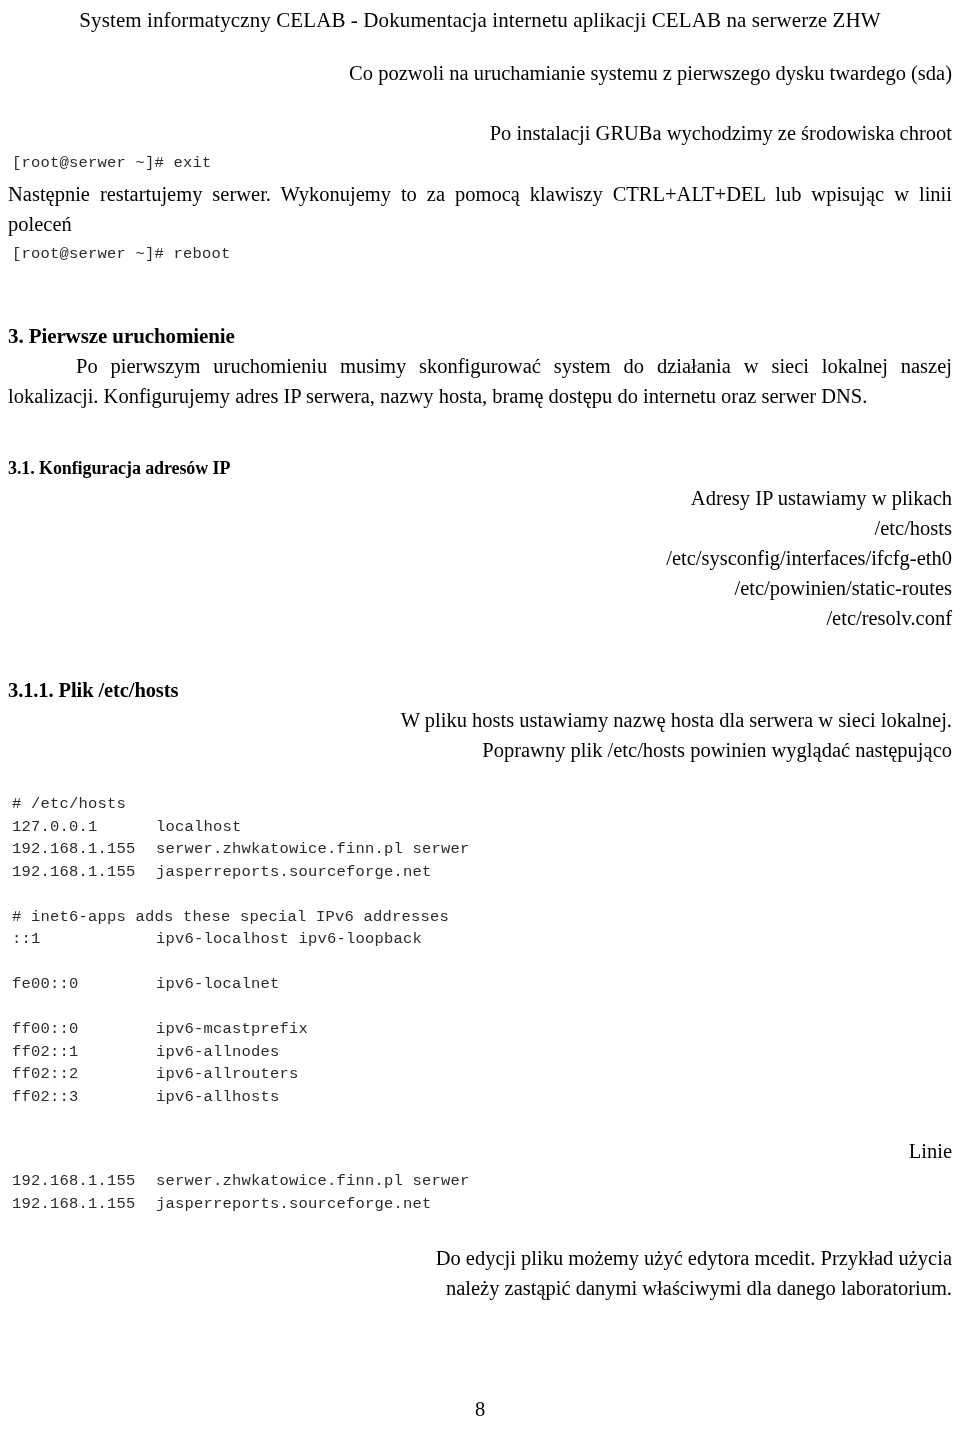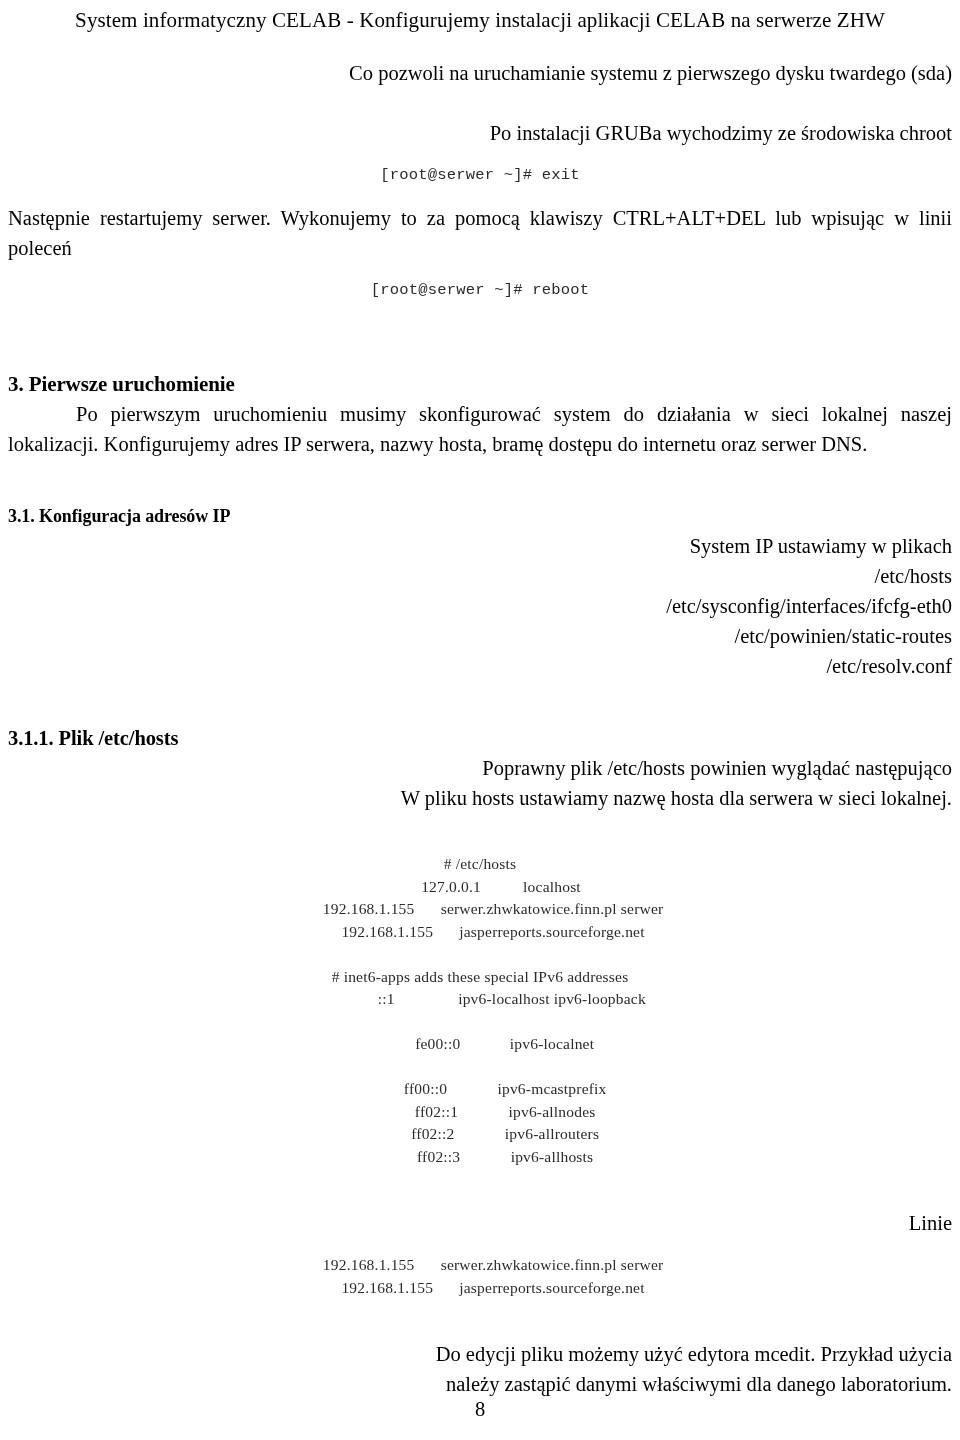--- a/index.html
+++ b/index.html
@@ -67,30 +67,28 @@
     font-size: 20.5px;
     line-height: 30px;
   }
 
   
   .code {
     font-family: "Liberation Mono", "DejaVu Sans Mono", monospace;
     font-size: 15.5px;
     line-height: 22.5px;
     white-space: pre;
-    margin: 16px;
+    margin: 4px;
     color: #2b2b2b;
     letter-spacing: 0.2px;
-    text-align: center;
   }
   .code-line {
     white-space: pre;
     display: block;
     min-height: 22.5px;
-    font-family: Liberation Serif, serif;
   }
   .code-line.blank {
     height: 22.5px;
   }
   .code-col {
     display: inline-block;
     width: 144px;
   }
   .sp-3  { height: 24px; }
   .sp-4  { height: 30px; }
@@ -106,21 +104,21 @@
     text-align: center;
     font-size: 20.5px;
     line-height: 26px;
   }
 </style>
 </head>
 <body>
 
 <div class="page">
 
-  <div class="doc-header">System informatyczny CELAB - Konfigurujemy instalacji aplikacji CELAB na serwerze ZHW</div>
+  <div class="doc-header">System informatyczny CELAB - Dokumentacja internetu aplikacji CELAB na serwerze ZHW</div>
 
   <div class="sp-3"></div>
 
   <p class="para">Co pozwoli na uruchamianie systemu z pierwszego dysku twardego (sda)</p>
 
   <div class="sp-4"></div>
 
   <p class="para">Po instalacji GRUBa wychodzimy ze środowiska chroot</p>
 
   <div class="code">[root@serwer ~]# exit</div>
@@ -132,35 +130,35 @@
   <div class="sp-6"></div>
 
   <h2 class="head">3. Pierwsze uruchomienie</h2>
 
   <p class="para justify indent">Po pierwszym uruchomieniu musimy skonfigurować system do działania w sieci lokalnej naszej lokalizacji. Konfigurujemy adres IP serwera, nazwy hosta, bramę dostępu do internetu oraz serwer DNS.</p>
 
   <div class="sp-5"></div>
 
   <h3 class="head">3.1. Konfiguracja adresów IP</h3>
 
-  <p class="para">System IP ustawiamy w plikach</p>
+  <p class="para">Adresy IP ustawiamy w plikach</p>
 
   <div>
     <p class="para">/etc/hosts</p>
     <p class="para">/etc/sysconfig/interfaces/ifcfg-eth0</p>
     <p class="para">/etc/powinien/static-routes</p>
     <p class="para">/etc/resolv.conf</p>
   </div>
 
   <div class="sp-5"></div>
 
   <h4 class="head">3.1.1. Plik /etc/hosts</h4>
 
+  <p class="para">W pliku hosts ustawiamy nazwę hosta dla serwera w sieci lokalnej.</p>
   <p class="para">Poprawny plik /etc/hosts powinien wyglądać następująco</p>
-  <p class="para">W pliku hosts ustawiamy nazwę hosta dla serwera w sieci lokalnej.</p>
 
   <div class="sp-3"></div>
 
   <div class="code" id="hosts-file-block"><span class="code-line"># /etc/hosts</span><span class="code-line"><span class="code-col">127.0.0.1</span><span>localhost</span></span><span class="code-line"><span class="code-col">192.168.1.155</span><span>serwer.zhwkatowice.finn.pl serwer</span></span><span class="code-line"><span class="code-col">192.168.1.155</span><span>jasperreports.sourceforge.net</span></span><span class="code-line blank">&nbsp;</span><span class="code-line"># inet6-apps adds these special IPv6 addresses</span><span class="code-line"><span class="code-col">::1</span><span>ipv6-localhost ipv6-loopback</span></span><span class="code-line blank">&nbsp;</span><span class="code-line"><span class="code-col">fe00::0</span><span>ipv6-localnet</span></span><span class="code-line blank">&nbsp;</span><span class="code-line"><span class="code-col">ff00::0</span><span>ipv6-mcastprefix</span></span><span class="code-line"><span class="code-col">ff02::1</span><span>ipv6-allnodes</span></span><span class="code-line"><span class="code-col">ff02::2</span><span>ipv6-allrouters</span></span><span class="code-line"><span class="code-col">ff02::3</span><span>ipv6-allhosts</span></span></div>
 
   <div class="sp-3"></div>
 
   <p class="para">Linie</p>
 
   <div class="code" id="linie-block"><span class="code-line"><span class="code-col">192.168.1.155</span><span>serwer.zhwkatowice.finn.pl serwer</span></span><span class="code-line"><span class="code-col">192.168.1.155</span><span>jasperreports.sourceforge.net</span></span></div>

